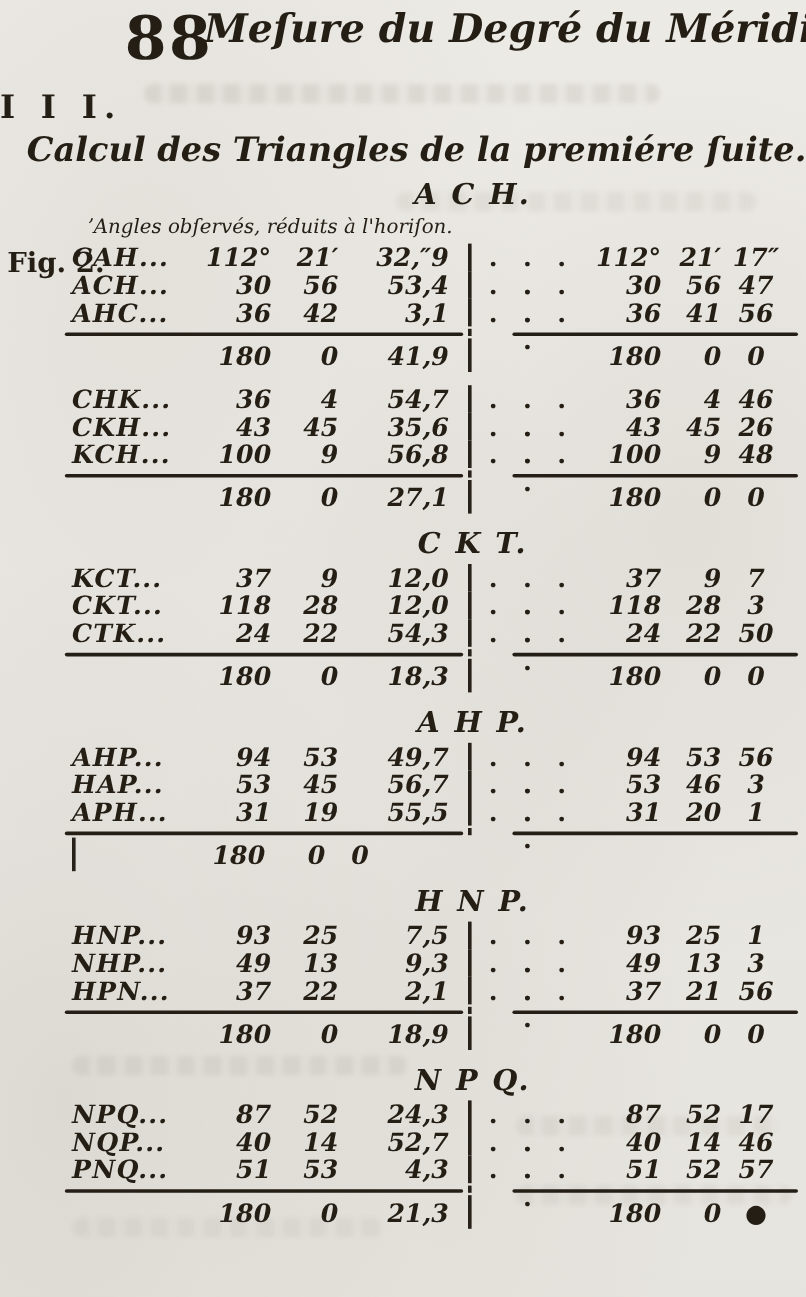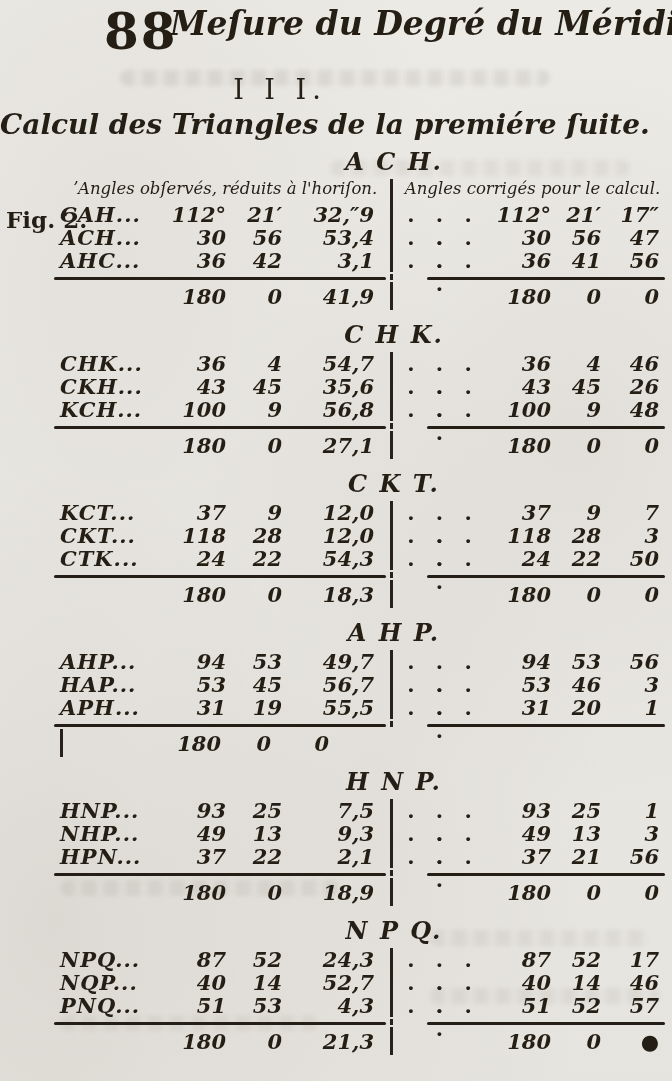--- a/index.html
+++ b/index.html
@@ -25,23 +25,23 @@
   .g1{top:70px;left:120px;width:430px;}
   .g2{top:160px;left:330px;width:300px;opacity:.7;}
   .g3{top:880px;left:60px;width:280px;opacity:.8;}
   .g4{top:930px;left:430px;width:220px;opacity:.7;}
   .g5{top:988px;left:430px;width:230px;opacity:.7;}
   .g6{top:1015px;left:60px;width:260px;opacity:.6;}
 
   .pagenum{position:absolute;top:2px;left:104px;font-size:50px;font-weight:bold;letter-spacing:2px;}
   .running-title{position:absolute;top:4px;left:170px;width:500px;margin:0;text-align:center;
     font-style:italic;font-weight:bold;font-size:33px;white-space:nowrap;}
-  .section-number{position:absolute;top:74px;left:0;width:560px;text-align:center;
-    font-weight:normal;font-size:27px;letter-spacing:6px;}
-  .section-title{position:absolute;top:108px;left:0;width:672px;margin:0;text-align:left;
+  .section-number{position:absolute;top:74px;left:0;width:560px;
+    font-weight:bold;font-size:27px;letter-spacing:6px;}
+  .section-title{position:absolute;top:108px;left:0;width:672px;margin:0;text-align:right;
     font-style:italic;font-weight:bold;font-size:28px;white-space:nowrap;}
   .fig-label{position:absolute;top:206px;left:6px;font-size:23px;font-weight:bold;}
 
   #blocks{position:absolute;top:148px;left:60px;width:612px;}
   .triangle{margin-bottom:11px;}
   .t-name{margin:0 0 3px;padding-left:56px;text-align:center;
     font-style:italic;font-weight:bold;font-size:24px;line-height:28px;letter-spacing:2px;}
   .t-body{position:relative;}
   .t-row{display:flex;height:23px;line-height:23px;}
   .half-l{width:330px;display:flex;}
@@ -51,21 +51,21 @@
   .t-colheader .half-r{display:block;text-align:center;}
   .cell{display:inline-block;font-size:21px;}
   .lbl{width:110px;font-style:italic;font-weight:bold;letter-spacing:1px;}
   .num{font-style:italic;font-weight:bold;}
   .half-l .deg{width:56px;text-align:right;}
   .half-l .min{width:56px;text-align:right;}
   .half-l .sec{width:92px;text-align:right;padding-right:8px;}
   .dots{width:100px;text-align:center;letter-spacing:7px;font-weight:bold;}
   .half-r .deg{width:58px;text-align:right;}
   .half-r .min{width:50px;text-align:right;}
-  .half-r .sec{width:58px;text-align:right;}
+  .half-r .sec{width:58px;text-align:center;}
   .rule-row{height:10px;align-items:center;}
   .hrule{display:block;height:3.5px;background:#241e16;border-radius:2px;}
   .hrule-l{width:332px;margin-left:-6px;margin-top:3px;}
   .hrule-r{width:238px;margin-left:34px;margin-top:3px;}
   .sum-row{height:28px;line-height:30px;}
 </style>
 </head>
 <body>
 
 <div class="page">
@@ -81,21 +81,20 @@
   <div class="section-number">I I I.</div>
   <h2 class="section-title">Calcul des Triangles de la premiére ſuite.</h2>
   <div class="fig-label">Fig. 2.</div>
 
   <main id="blocks">
   <section class="triangle">
     <h3 class="t-name">A C H.</h3>
     <div class="t-body">
   <div class="t-row t-colheader">
     <div class="half-l">ʼAngles obſervés, réduits à l'horiſon.</div>
-    <div class="half-r">Angles corrigés pour le calcul.</div>
   </div>
 
       <div class="t-row">
         <div class="half-l">
           <span class="cell lbl">CAH...</span>
           <span class="cell num deg">112°</span>
           <span class="cell num min">21′</span>
           <span class="cell num sec">32,″9</span>
         </div>
         <div class="half-r">
@@ -157,21 +156,20 @@
           <span class="cell num deg">180</span>
           <span class="cell num min">0</span>
           <span class="cell num sec">0</span>
         </div>
       </div>
 
     </div>
   </section>
 
   <section class="triangle">
-    <h3 class="t-name">C H K.</h3>
     <div class="t-body">
 
       <div class="t-row">
         <div class="half-l">
           <span class="cell lbl">CHK...</span>
           <span class="cell num deg">36</span>
           <span class="cell num min">4</span>
           <span class="cell num sec">54,7</span>
         </div>
         <div class="half-r">

